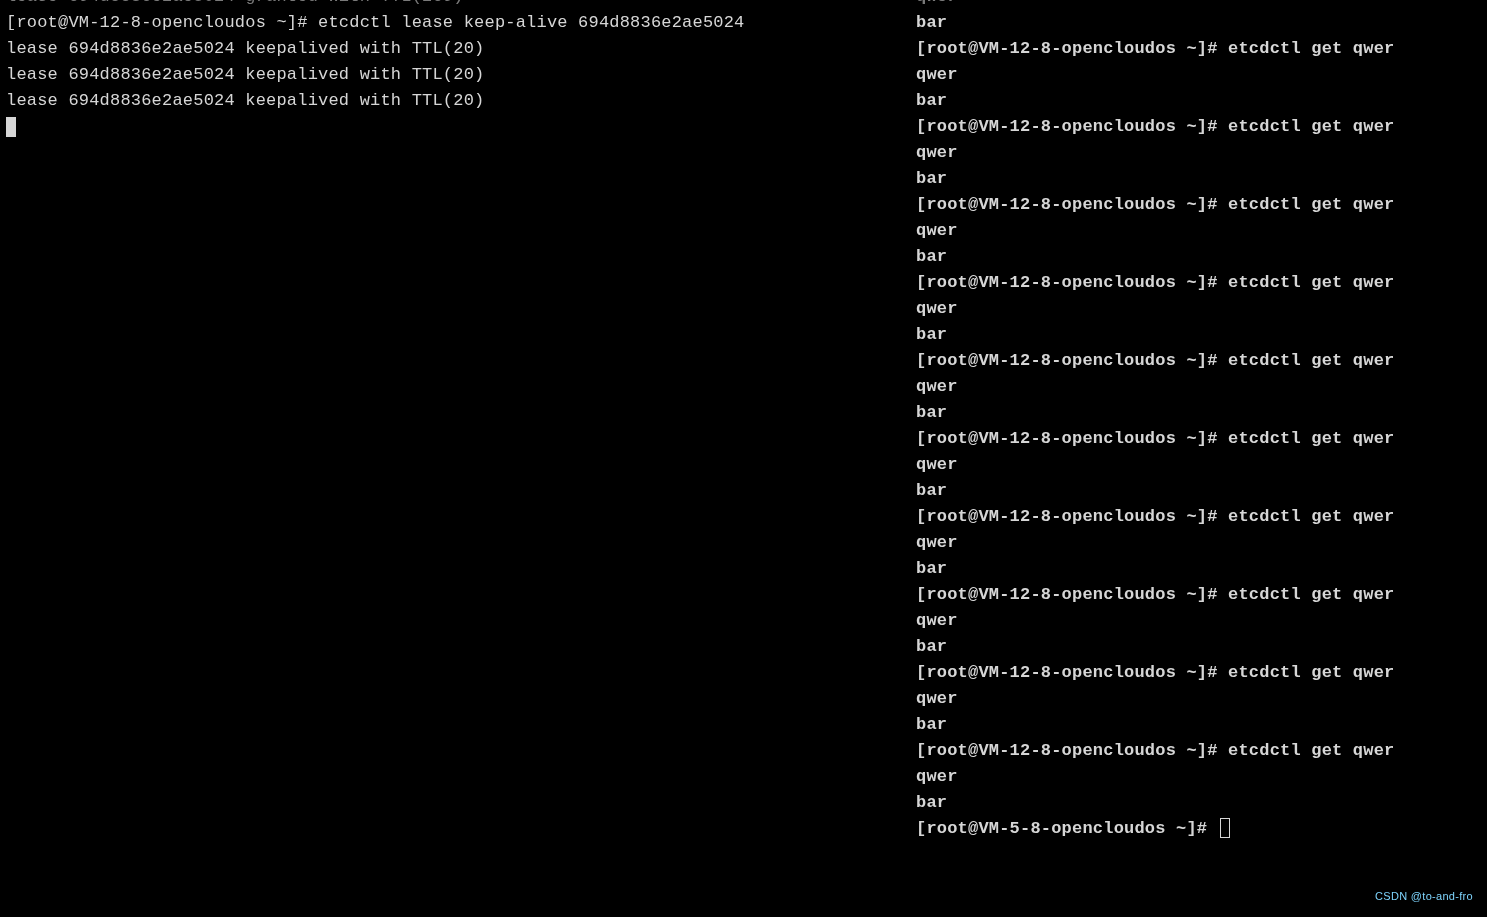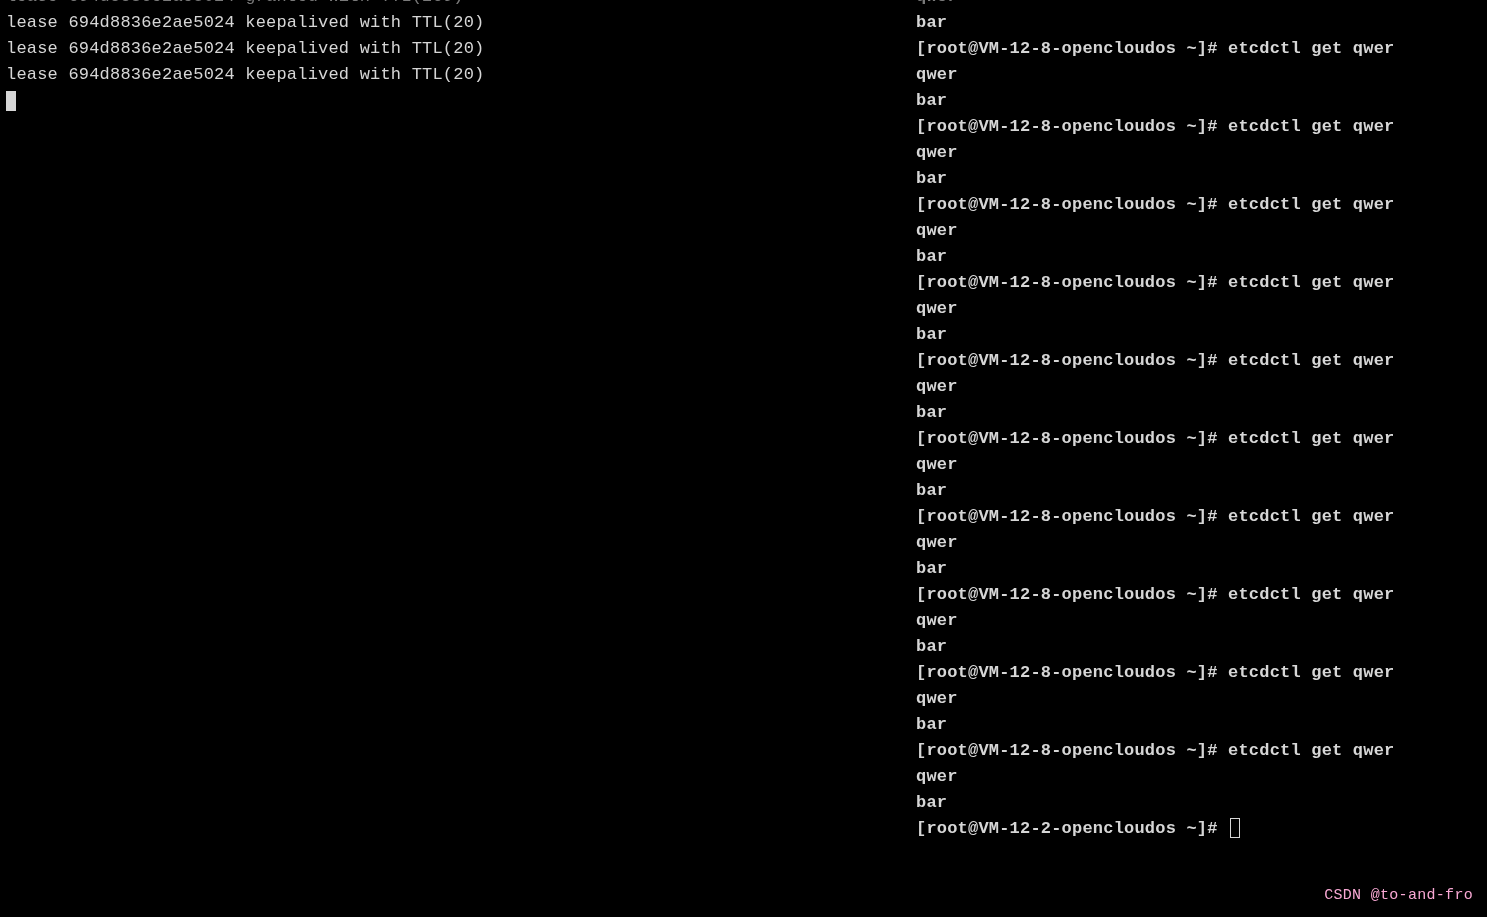--- a/index.html
+++ b/index.html
@@ -52,31 +52,32 @@
       width: 10px;
       height: 20px;
       border: 1px solid #d6d6d6;
       vertical-align: text-bottom;
       margin-left: 2px;
     }
     .watermark {
       position: absolute;
       bottom: 8px;
       right: 14px;
-      color: #f9a8d4;
-      font-size: 15px;
-      font-family: Liberation Mono, monospace;
+      color: #7dd3fc;
+      font-size: 11px;
+      font-family: Liberation Sans, sans-serif;
       letter-spacing: 0.3px;
     }
   </style>
 </head>
 <body>
 
 <div class="pane pane-left">
   <div class="line dim-line" style="margin-top:-16px;">lease 694d8836e2ae5024 granted with TTL(269)</div>
+  <div class="line">[root@VM-12-8-opencloudos ~]# etcdctl lease keep-alive 694d8836e2ae5024</div>
   <div class="line">lease 694d8836e2ae5024 keepalived with TTL(20)</div>
   <div class="line">lease 694d8836e2ae5024 keepalived with TTL(20)</div>
   <div class="line">lease 694d8836e2ae5024 keepalived with TTL(20)</div>
   <div class="line"><span class="cursor-block"></span></div>
 </div>
 
 <div class="pane pane-right">
   <div class="line dim-line" style="margin-top:-16px;">qwer</div>
   <div class="line">bar</div>
 
@@ -113,16 +114,16 @@
   <div class="line">bar</div>
 
   <div class="line">[root@VM-12-8-opencloudos ~]# etcdctl get qwer</div>
   <div class="line">qwer</div>
   <div class="line">bar</div>
 
   <div class="line">[root@VM-12-8-opencloudos ~]# etcdctl get qwer</div>
   <div class="line">qwer</div>
   <div class="line">bar</div>
 
-  <div class="line"><span>[root@VM-12-2-opencloudos ~]# </span><span class="cursor-outline"></span></div>
+  <div class="line"><span>[root@VM-5-8-opencloudos ~]# </span><span class="cursor-outline"></span></div>
 </div>
 
 <div class="watermark">CSDN @to-and-fro</div>
 
 </body></html>

